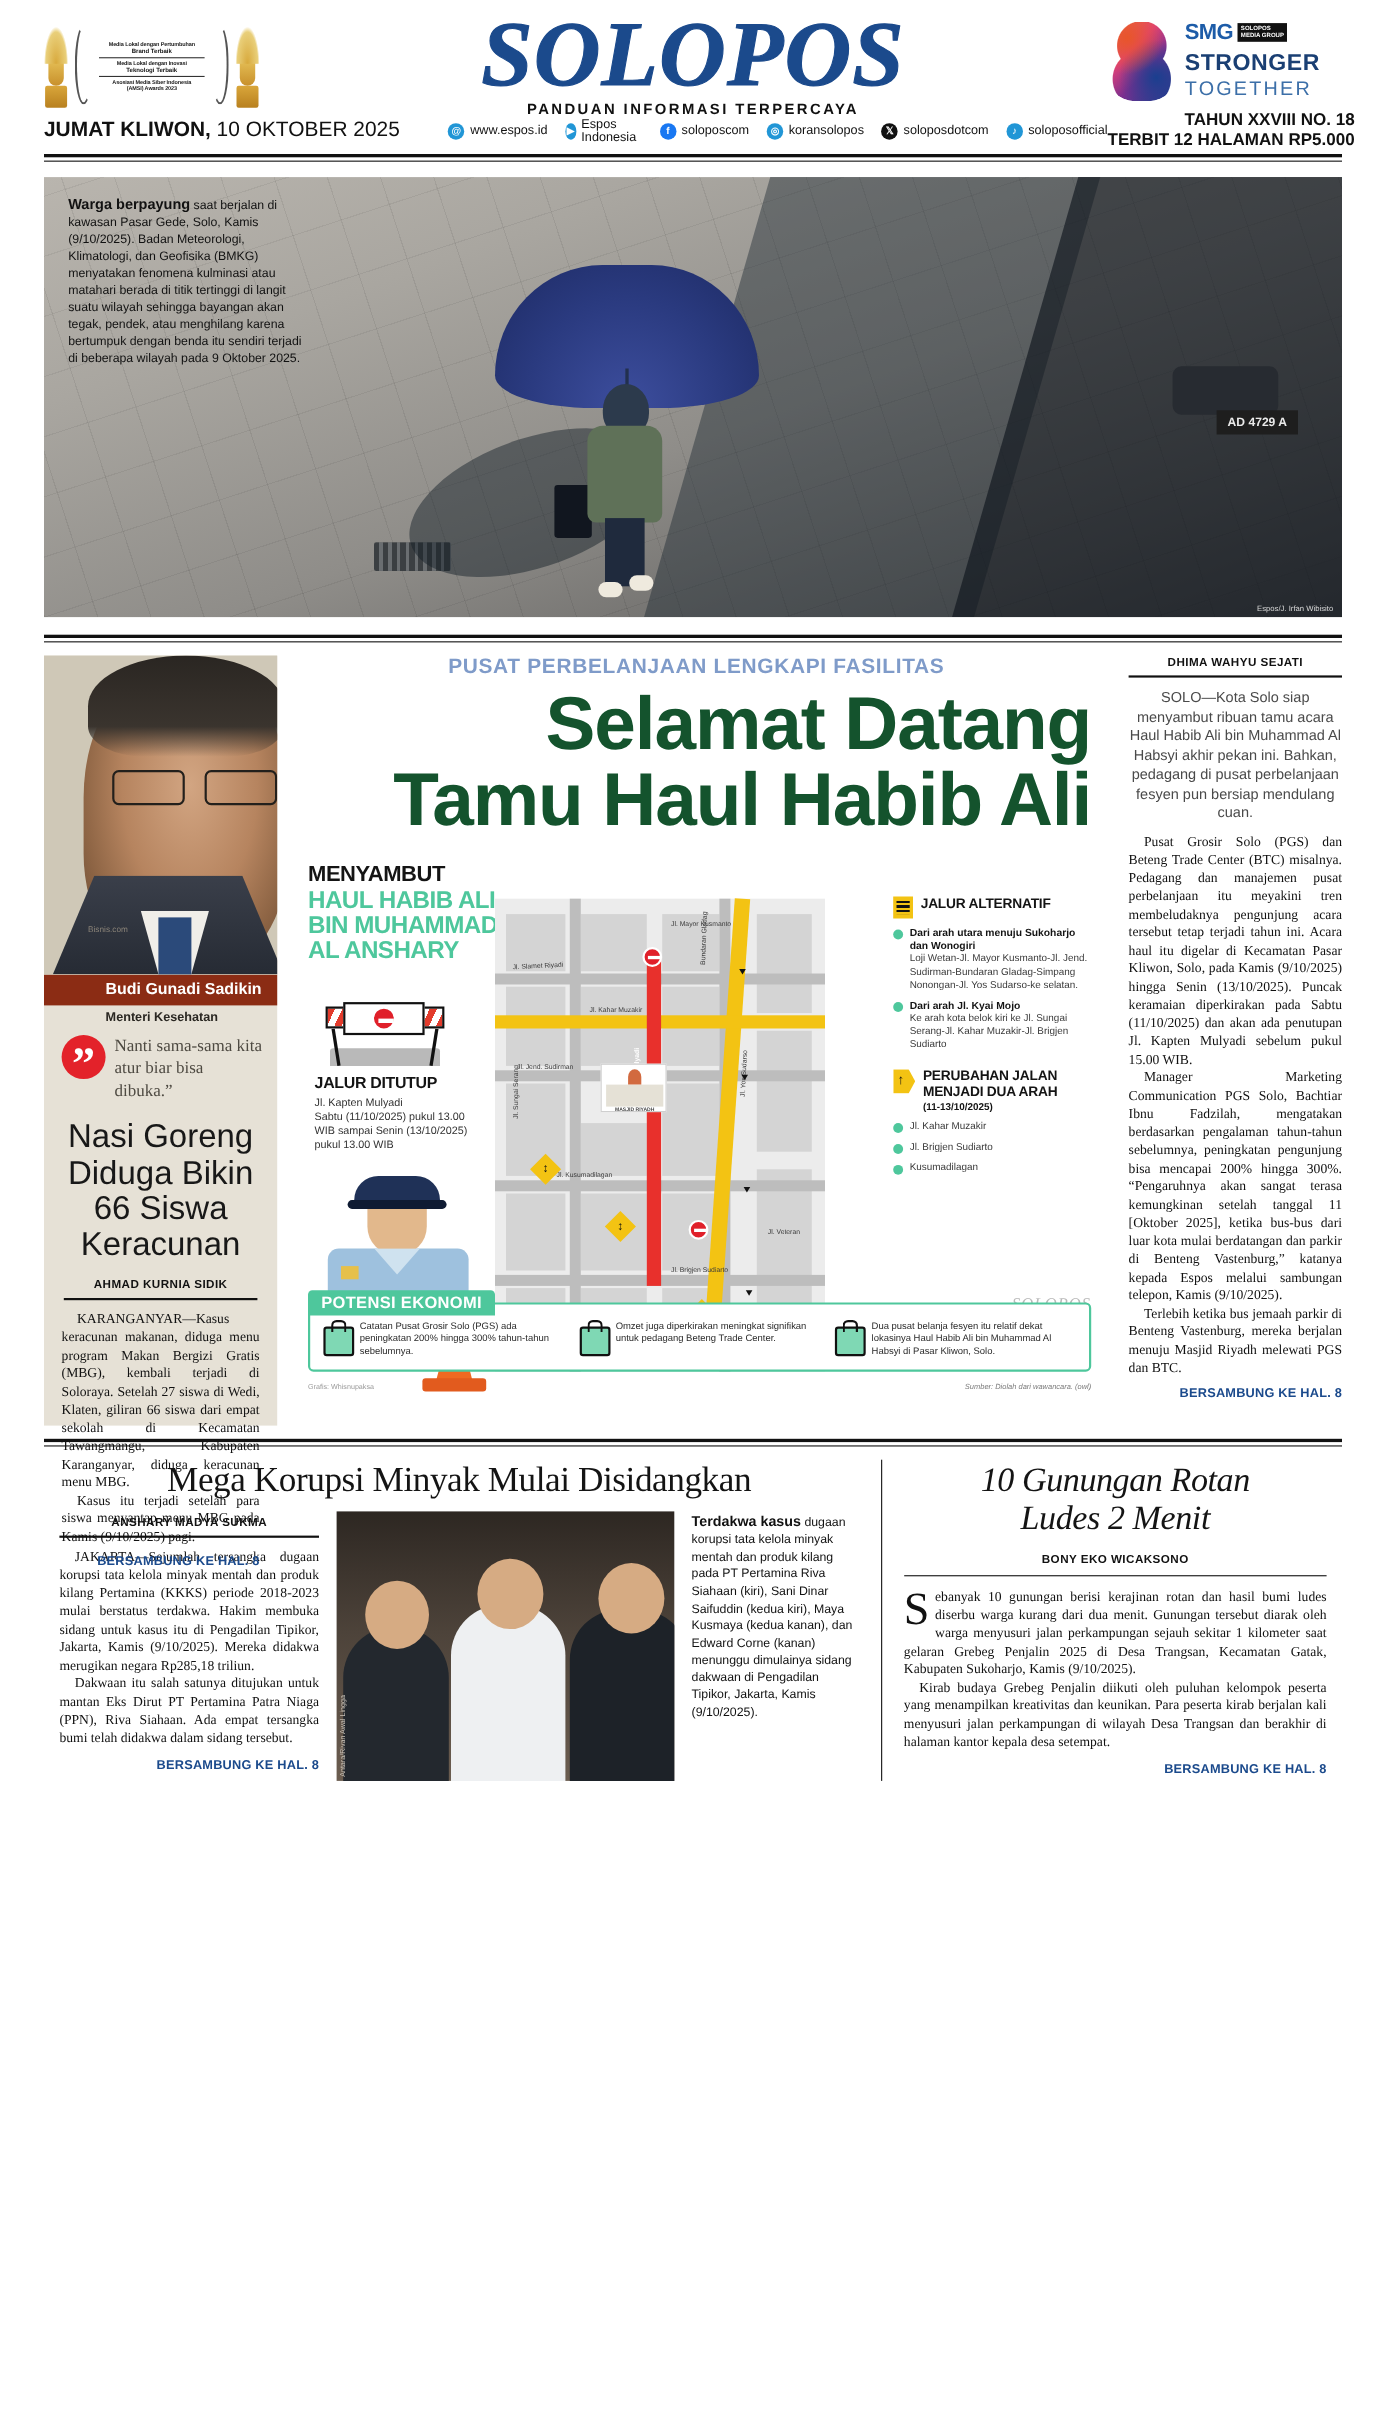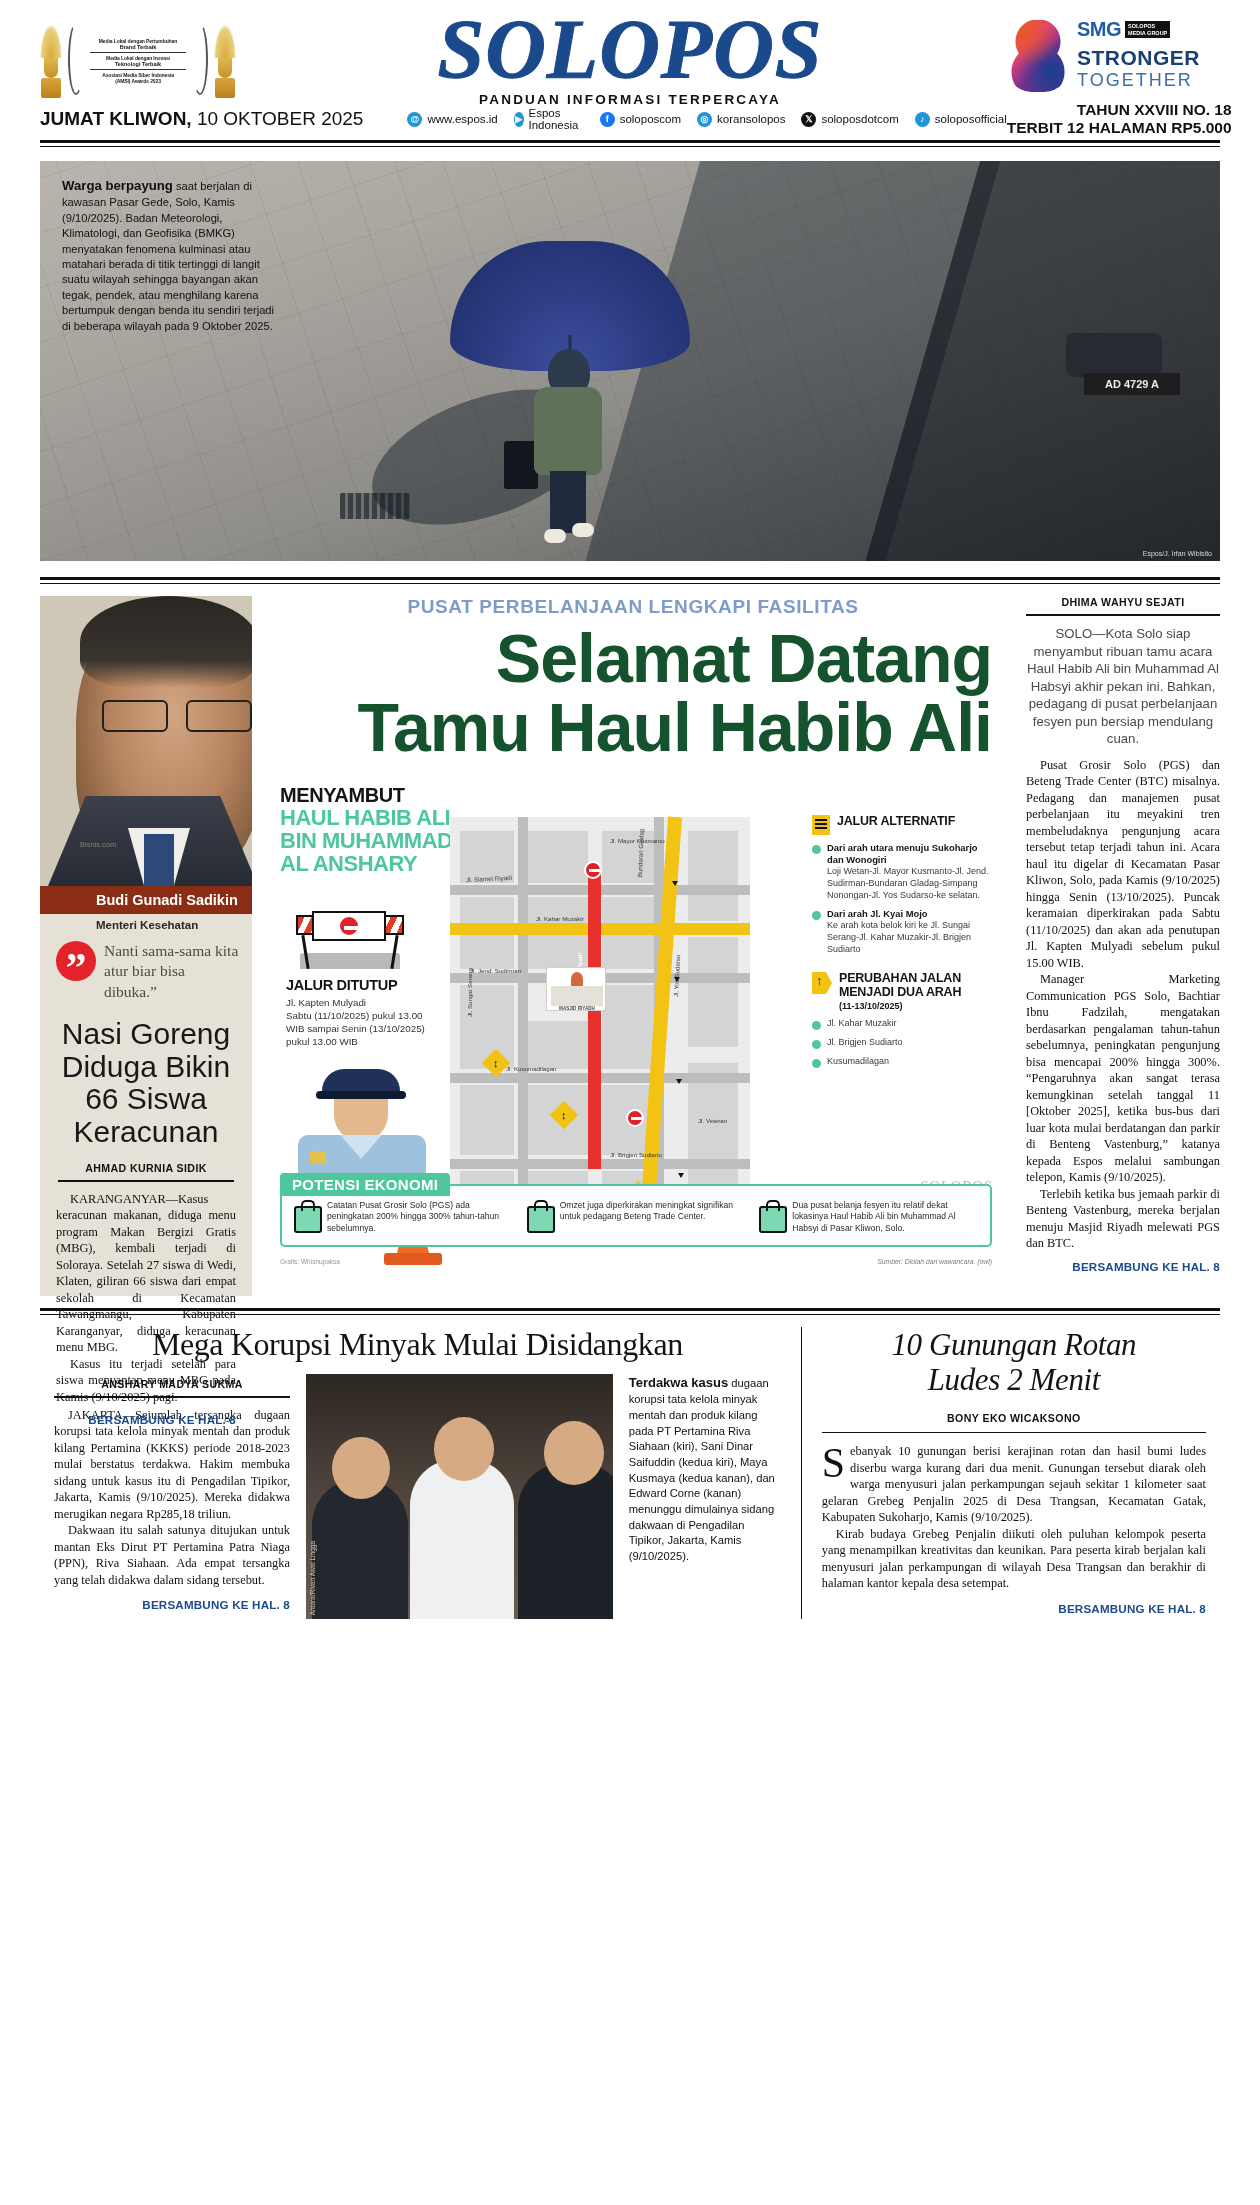--- a/index.html
+++ b/index.html
@@ -109,21 +109,21 @@
   .p-shoe2 { position:absolute; left:62px; top:232px; width:22px; height:14px; background:#efeade; border-radius:8px; }
   .p-bag { position:absolute; left:-6px; top:150px; width:34px; height:48px; background:#11161f; border-radius:3px; }
   .umbrella { position:absolute; left:410px; top:80px; width:240px; height:130px;
     background: radial-gradient(ellipse at 50% 100%, #3d4e9e 0%, #2a3a7f 55%, #1d2a63 100%);
     border-radius: 50% 50% 46% 46% / 95% 95% 28% 28%; }
   .umbrella::after { content:""; position:absolute; left:50%; top:72%; width:3px; height:58px;
     background:#22304f; transform:translateX(-50%); }
   .umb-shadow { position:absolute; left:330px; top:236px; width:230px; height:120px;
     background: rgba(18,28,38,0.46); border-radius: 50%; transform: rotate(-12deg) skewX(-20deg); }
   .hero-moto { position:absolute; right:36px; top:172px; width:160px; height:120px; }
-  .moto-plate { position:absolute; right:4px; top:40px; width:96px; height:22px; background:#1e1e1e;
+  .moto-plate { position:absolute; right:4px; top:40px; width:74px; height:22px; background:#1e1e1e;
     color:#eaeaea; font-size:11px; font-weight:bold; display:flex; align-items:center; justify-content:center; }
   .moto-body { position:absolute; right:22px; top:0; width:96px; height:44px; background:#272b31; border-radius:8px; }
   .grate { position:absolute; left:300px; top:332px; width:70px; height:26px; background:#3b3f42; border-radius:2px;
     background-image: repeating-linear-gradient(90deg,#3b3f42 0 5px, #6a6e71 5px 8px); }
   .hero-caption { position: absolute; left: 22px; top: 16px; width: 215px; font-size: 11.2px;
     line-height: 1.38; color: #111; }
   .hero-caption b { font-size: 13.2px; }
   .hero-credit { position: absolute; right: 8px; bottom: 4px; font-size: 7px; color: #d9d9d9; }
 
   
@@ -636,21 +636,21 @@
   <div class="bottom">
 
     <div class="bl">
       <div class="bhead">Mega Korupsi Minyak Mulai Disidangkan</div>
       <div class="bl-cols">
         <div class="bl-c1">
           <div class="byline" style="padding-top:4px">ANSHARY MADYA SUKMA</div>
           <div class="byline-rule" style="margin:6px 0 0"></div>
           <div class="bbody" style="padding-top:9px">
             <p>JAKARTA—Sejumlah tersangka dugaan korupsi tata kelola minyak mentah dan produk kilang Pertamina (KKKS) periode 2018-2023 mulai berstatus terdakwa. Hakim membuka sidang untuk kasus itu di Pengadilan Tipikor, Jakarta, Kamis (9/10/2025). Mereka didakwa merugikan negara Rp285,18 triliun.</p>
-            <p>Dakwaan itu salah satunya ditujukan untuk mantan Eks Dirut PT Pertamina Patra Niaga (PPN), Riva Siahaan. Ada empat tersangka yang telah didakwa dalam sidang tersebut.</p>
+            <p>Dakwaan itu salah satunya ditujukan untuk mantan Eks Dirut PT Pertamina Patra Niaga (PPN), Riva Siahaan. Ada empat tersangka bumi telah didakwa dalam sidang tersebut.</p>
           </div>
           <div class="cont" style="padding:10px 0 0">BERSAMBUNG KE HAL. 8</div>
         </div>
 
         <div class="bl-photo">
           <div class="bp-person" style="left:6px;   width:96px;  height:140px; background:#23282e;"></div>
           <div class="bp-head" style="left:26px;  bottom:120px; width:58px; height:62px;"></div>
           <div class="bp-person" style="left:104px; width:104px; height:160px; background:#eef0f2;"></div>
           <div class="bp-head" style="left:128px; bottom:138px; width:60px; height:64px;"></div>
           <div class="bp-person" style="left:212px; width:108px; height:156px; background:#1d2228;"></div>

